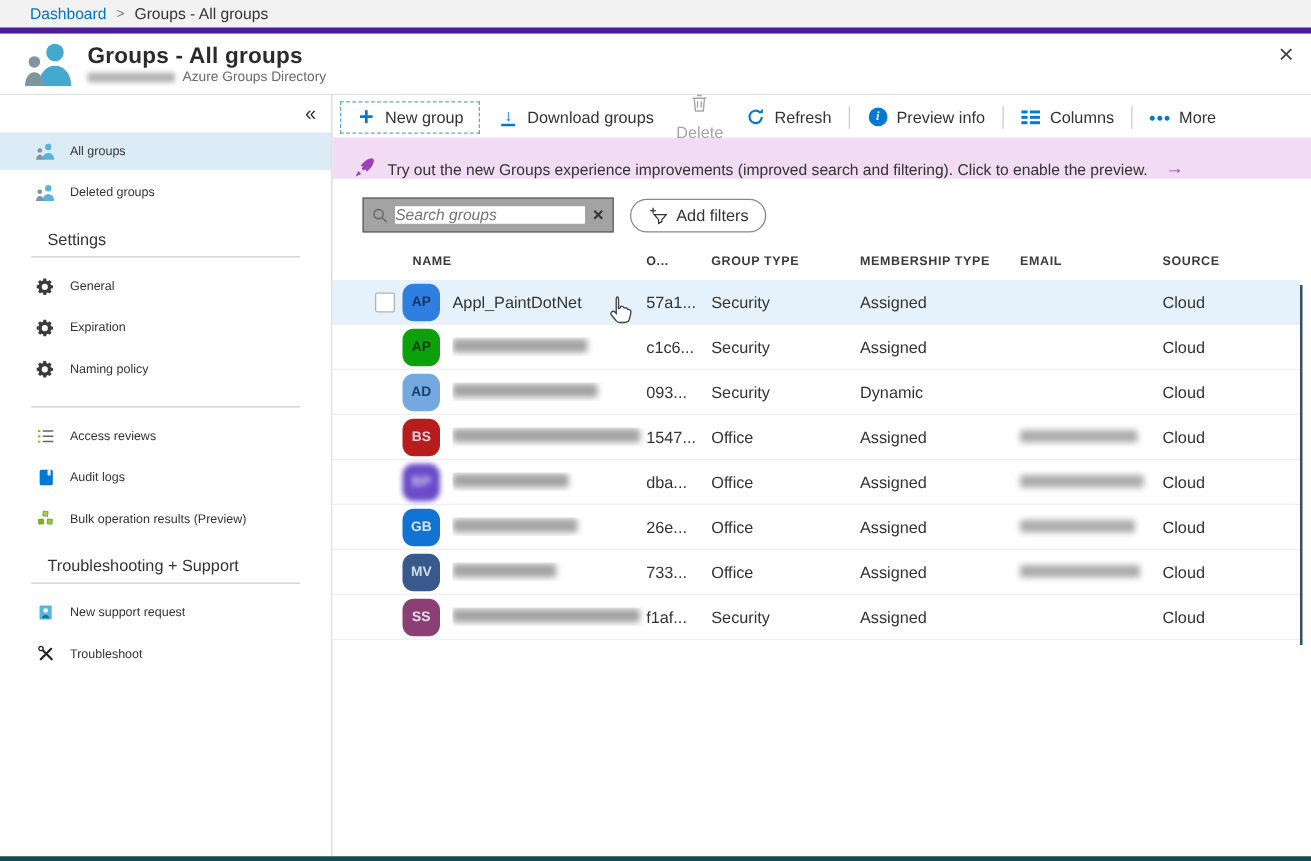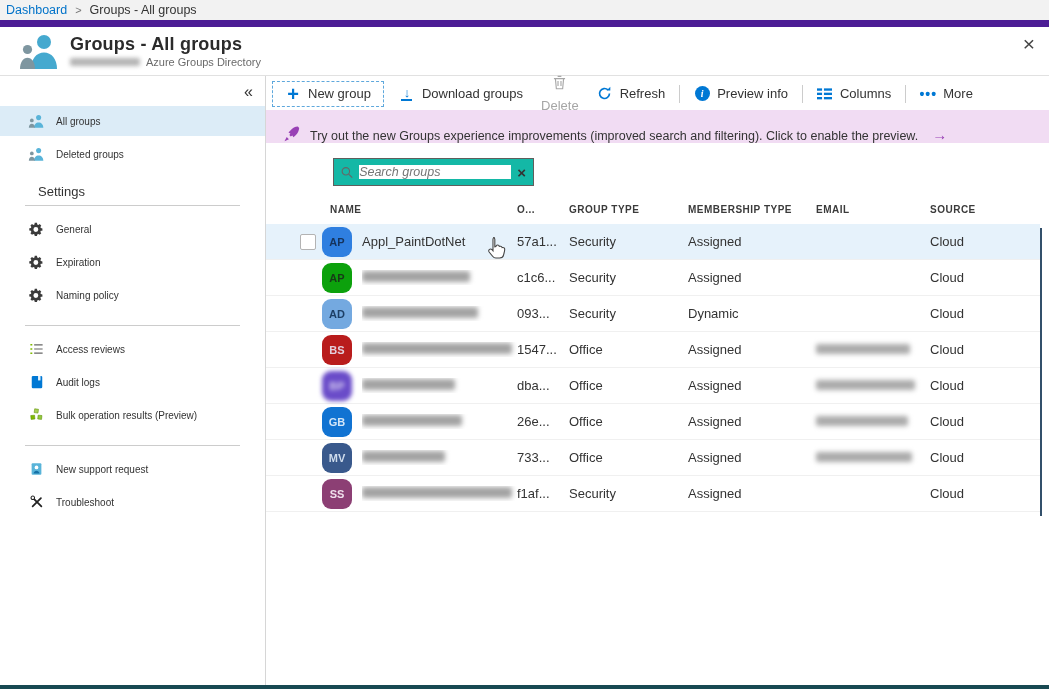--- a/index.html
+++ b/index.html
@@ -1,21 +1,21 @@
 <!DOCTYPE html>
 <html><head>
 <meta charset="utf-8">
 <style>
   * { margin:0; padding:0; box-sizing:border-box; }
   html,body { background:#fff; }
   body { font-family:"Liberation Sans", sans-serif; color:#333; }
   .screen { position:relative; width:1049px; height:689px; background:#fff; overflow:hidden; }
 
   
-  .topbar { height:27px; background:#f2f2f2; border-bottom:7px solid #4c1d95; display:flex; align-items:center; padding-left:6px; gap:8px; font-size:12.5px; }
+  .topbar { height:27px; background:#f2f2f2; border-bottom:5px solid #4c1d95; display:flex; align-items:center; padding-left:24px; gap:8px; font-size:12.5px; }
   .crumb-link { color:#0072c9; cursor:pointer; }
   .crumb-sep { color:#777; font-size:11px; }
   .crumb-current { color:#333; }
 
   
   .titlebar { height:49px; border-bottom:1px solid #e1e1e1; display:flex; align-items:center; padding-left:18px; position:relative; background:#fff; }
   .title-icon { width:42px; height:36px; flex:0 0 auto; }
   .title-block { margin-left:10px; }
   .page-title { font-size:18px; font-weight:700; color:#2b2b2b; letter-spacing:.2px; }
   .subtitle-line { display:flex; align-items:center; gap:6px; font-size:11px; color:#6a6a6a; margin-top:1px; }
@@ -47,21 +47,21 @@
   .ic-download .bar { width:11px; height:2px; background:#0078d4; margin-top:1px; }
   .ic-info { width:15px; height:15px; border-radius:50%; background:#0078d4; color:#fff; font-size:10px; font-weight:700; display:flex; align-items:center; justify-content:center; font-family:"Liberation Serif", serif; font-style:italic; }
   .ic-more { color:#0078d4; font-size:14px; font-weight:700; letter-spacing:1px; }
 
   
   .banner { height:33px; display:flex; align-items:center; gap:10px; padding-left:16px; font-size:12.5px; color:#333; cursor:pointer; }
   .banner-arrow { font-size:15px; font-weight:700; margin-left:4px; }
 
   
   .filterrow { display:flex; align-items:center; gap:13px; margin:15px 0 0 24px; }
-  .searchbox { width:201px; height:28px; border:1px solid #605e5c; display:flex; align-items:center; padding:0 7px; gap:6px; background:#14b8a6;margin-left:43px; }
+  .searchbox { width:201px; height:28px; border:1px solid #605e5c; display:flex; align-items:center; padding:0 7px; gap:6px; background:#a3a3a3; }
   .searchbox input { border:none; outline:none; flex:1 1 auto; font-size:12.5px; font-style:italic; color:#333; font-family:inherit; min-width:0; }
   .search-clear { font-size:15px; font-weight:700; color:#333; cursor:pointer; line-height:1; }
   .addfilters { display:inline-flex; align-items:center; gap:7px; height:27px; border:1px solid #8a8886; border-radius:14px; padding:0 13px; font-size:13px; background:#fff; cursor:pointer; font-family:inherit; color:#333; }
 
   
   .table { margin-top:8px; }
   .thead, .trow { display:grid; grid-template-columns:22px 40px 155px 52px 119px 128px 114px 1fr; align-items:center; padding-left:34px; margin-right:9px; }
   .thead { height:30px; }
   .th { font-size:10px; font-weight:700; letter-spacing:.5px; color:#3b3b3b; cursor:pointer; }
   .th-name { grid-column:1 / 4; padding-left:30px; }
@@ -195,20 +195,21 @@
                     <rect x="5.6" y="1.2" width="4.4" height="4.4" fill="#a9cf54" transform="rotate(8 8 3.4)"></rect>
                     <rect x="1.6" y="8.4" width="4.4" height="4.4" fill="#7fba00" transform="rotate(-6 3.8 10.6)"></rect>
                     <rect x="9.6" y="8.4" width="4.4" height="4.4" fill="#93c83d" transform="rotate(6 11.8 10.6)"></rect>
                   </g>
                 </svg>
               </span>
               <span>Bulk operation results (Preview)</span>
             </div>
           </div>
           <div class="side-section">
+            <div class="section-title">Troubleshooting + Support</div>
             <div class="section-divider"></div>
             <div class="side-item">
               <span class="ic">
                 <svg width="13" height="14" viewBox="0 0 16 16">
                   <rect x="2" y="1" width="12" height="14" rx="1.2" fill="#59b4d9"></rect>
                   <circle cx="8" cy="6" r="2.3" fill="#fff"></circle>
                   <path d="M4.3 13.6c.5-2.2 2-3.4 3.7-3.4s3.2 1.2 3.7 3.4z" fill="#1570a6"></path>
                 </svg>
               </span>
               <span>New support request</span>
@@ -306,20 +307,27 @@
 
       <div class="filterrow">
         <div class="searchbox">
           <svg width="13" height="13" viewBox="0 0 14 14">
             <circle cx="5.6" cy="5.6" r="4.3" fill="none" stroke="#666" stroke-width="1.3"></circle>
             <path d="M8.8 8.8L13 13" stroke="#666" stroke-width="1.3"></path>
           </svg>
           <input type="text" placeholder="Search groups" style="">
           <span class="search-clear">×</span>
         </div>
+        <button class="addfilters">
+          <svg width="16" height="15" viewBox="0 0 18 16">
+            <path d="M5 1v5M2.5 3.5h5" stroke="#333" stroke-width="1.2" fill="none"></path>
+            <path d="M6 7l4 4.6V15l3-1.6v-1.8L17 7z" fill="none" stroke="#333" stroke-width="1.1"></path>
+          </svg>
+          <span>Add filters</span>
+        </button>
       </div>
 
       <div class="table">
         <div class="thead" id="thead">
             <div class="th th-name">NAME</div>
             <div class="th">O...</div>
             <div class="th">GROUP TYPE</div>
             <div class="th">MEMBERSHIP TYPE</div>
             <div class="th">EMAIL</div>
             <div class="th">SOURCE</div>

